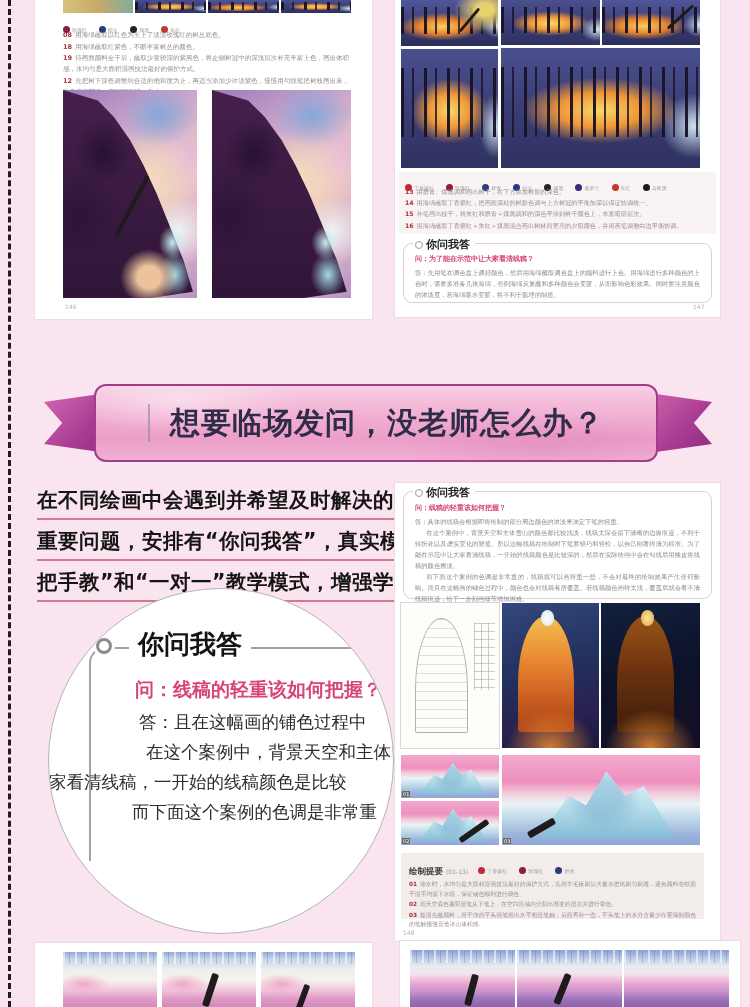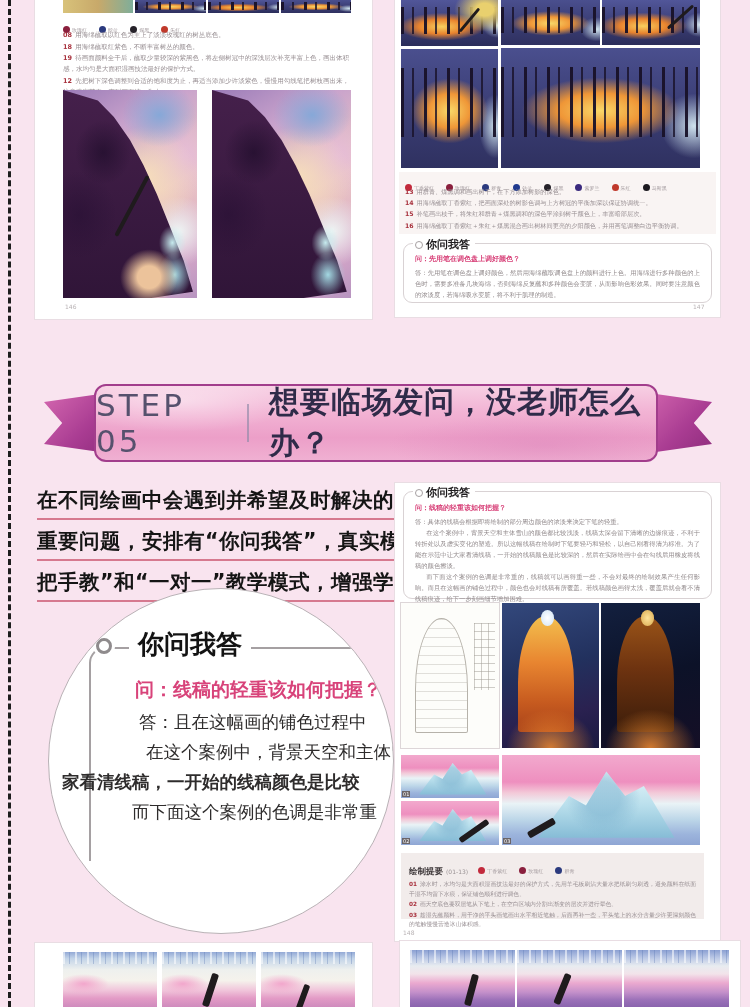--- a/index.html
+++ b/index.html
@@ -236,51 +236,50 @@
       <div class="step-line"><b>15</b> <span>补笔画出枝干，将朱红和群青＋煤黑调和的深色平涂到树干颜色上，丰富暗部层次。</span></div>
       <div class="step-line"><b>16</b> <span>用海绵蘸取丁香紫红＋朱红＋煤黑混合画出树林间更亮的夕阳颜色，并用画笔调整白边平衡协调。</span></div>
     </div>
 
     <div class="qa-box" style="left:8px;top:243px;width:307px;height:58px;">
       <div class="qa-head">
           <span class="ring-s"></span>
           <span>你问我答</span>
         </div>
       <div class="qa-pad" style="padding-top:10px;">
-        <p class="qa-q">问：先用笔在调色盘上调好颜色？</p>
+        <p class="qa-q">问：为了能在示范中让大家看清线稿？</p>
         <p class="qa-a">答：先用笔在调色盘上调好颜色，然后用海绵蘸取调色盘上的颜料进行上色。用海绵进行多种颜色的上色时，需要多准备几块海绵，否则海绵反复蘸和多种颜色会变脏，从而影响色彩效果。同时要注意颜色的浓淡度，若海绵吸水变脏，将不利于肌理的制造。</p>
       </div>
     </div>
 
     <div class="abs pagenum" style="left:298px;top:303px;">147</div>
   </div>
 
   <div id="rib-l" class="ribbon-end"></div>
   <div id="rib-r" class="ribbon-end"></div>
   <div id="ribbon" class="abs">
-    <span id="rib-step">STEP 05</span>
     <span id="rib-div"></span>
     <span id="rib-title">想要临场发问，没老师怎么办？</span>
   </div>
 
   <div id="intro" class="abs">
     <span class="intro-line">在不同绘画中会遇到并希望及时解决的一些</span>
     <span class="intro-line">重要问题，安排有“你问我答”，真实模拟“手</span>
     <span class="intro-line">把手教”和“一对一”教学模式，增强学习体验。</span>
   </div>
 
   <div id="circle" class="abs">
     <div id="cq-border"></div>
     <div id="cq-ring"></div>
     <div id="cq-head">你问我答</div>
     <div id="cq-q">问：线稿的轻重该如何把握？</div>
     <div id="cq-lines">
       <div class="cq-line" style="margin-left:90px;">答：且在这幅画的铺色过程中</div>
       <div class="cq-line" style="margin-left:97px;">在这个案例中，背景天空和主体雪</div>
-      <div class="cq-line" style="margin-left:13px;font-weight:bold;">家看清线稿，一开始的线稿颜色是比较</div>
+      <div class="cq-line" style="">家看清线稿，一开始的线稿颜色是比较</div>
       <div class="cq-line" style="margin-left:83px;">而下面这个案例的色调是非常重</div>
     </div>
   </div>
 
   <div class="page" style="left:395px;top:483px;width:325px;height:458px;">
     <div class="qa-box" style="left:8px;top:8px;width:307px;height:106px;">
       <div class="qa-head">
           <span class="ring-s"></span>
           <span>你问我答</span>
         </div>

